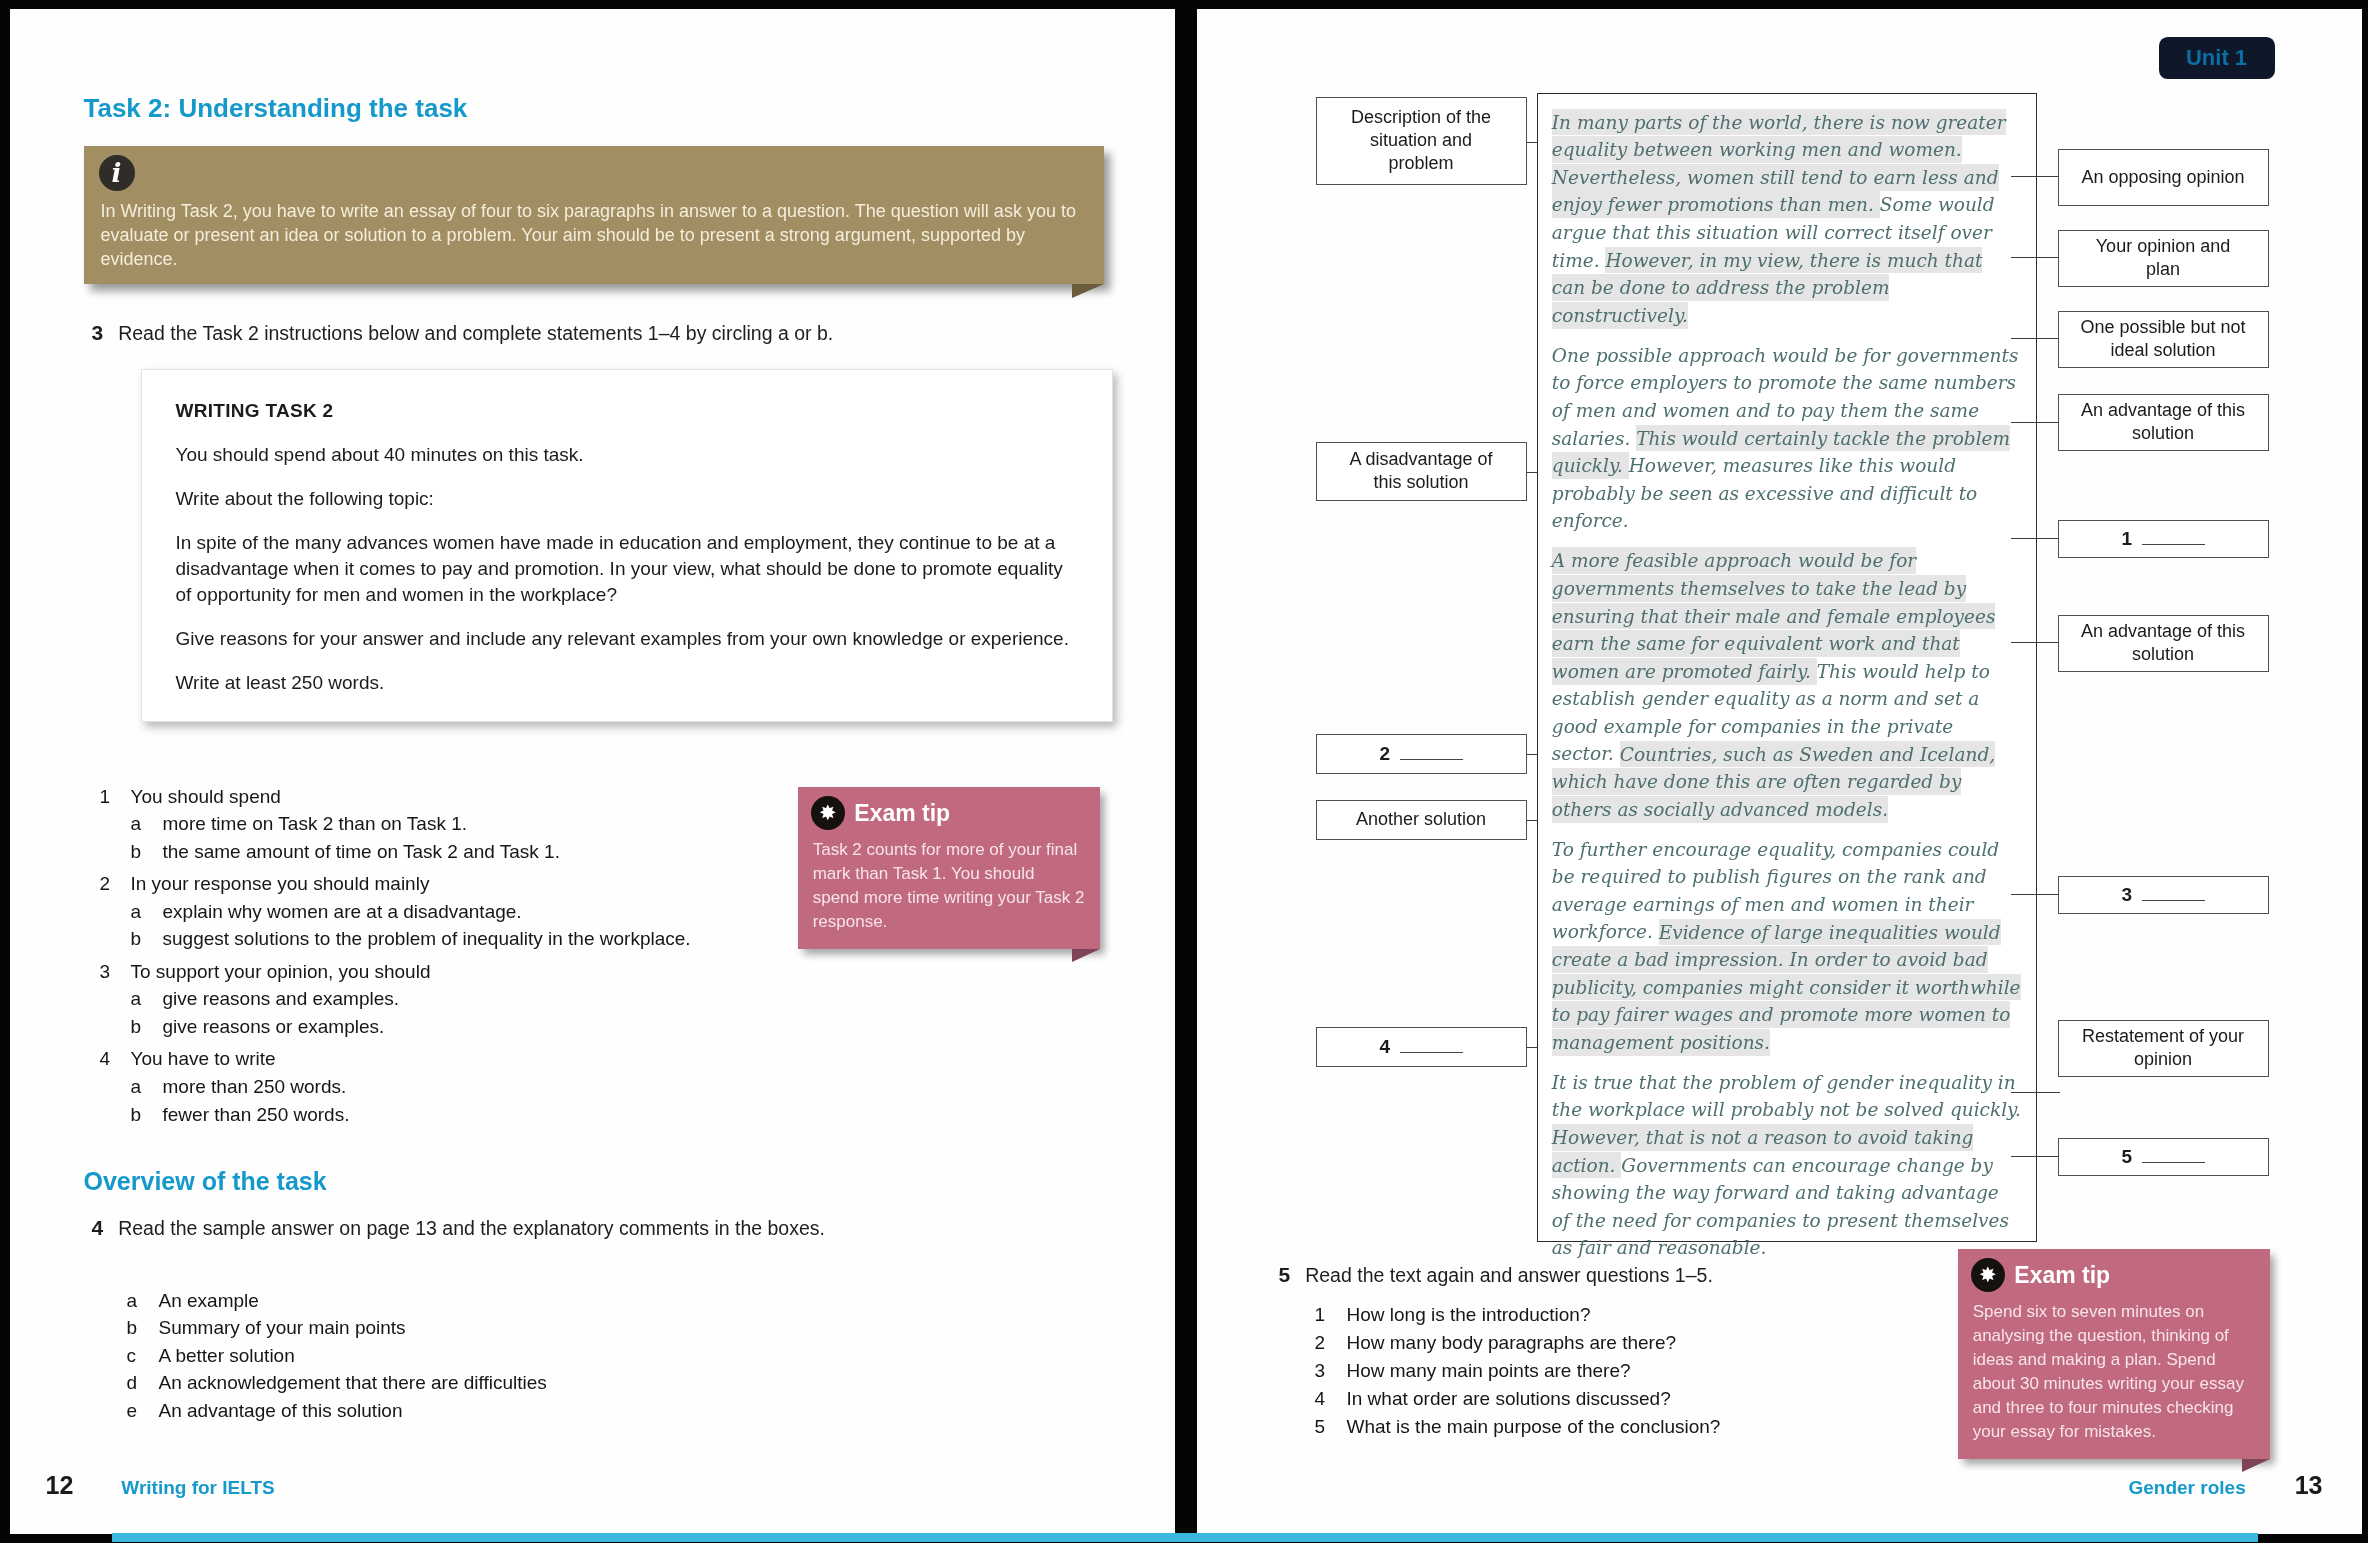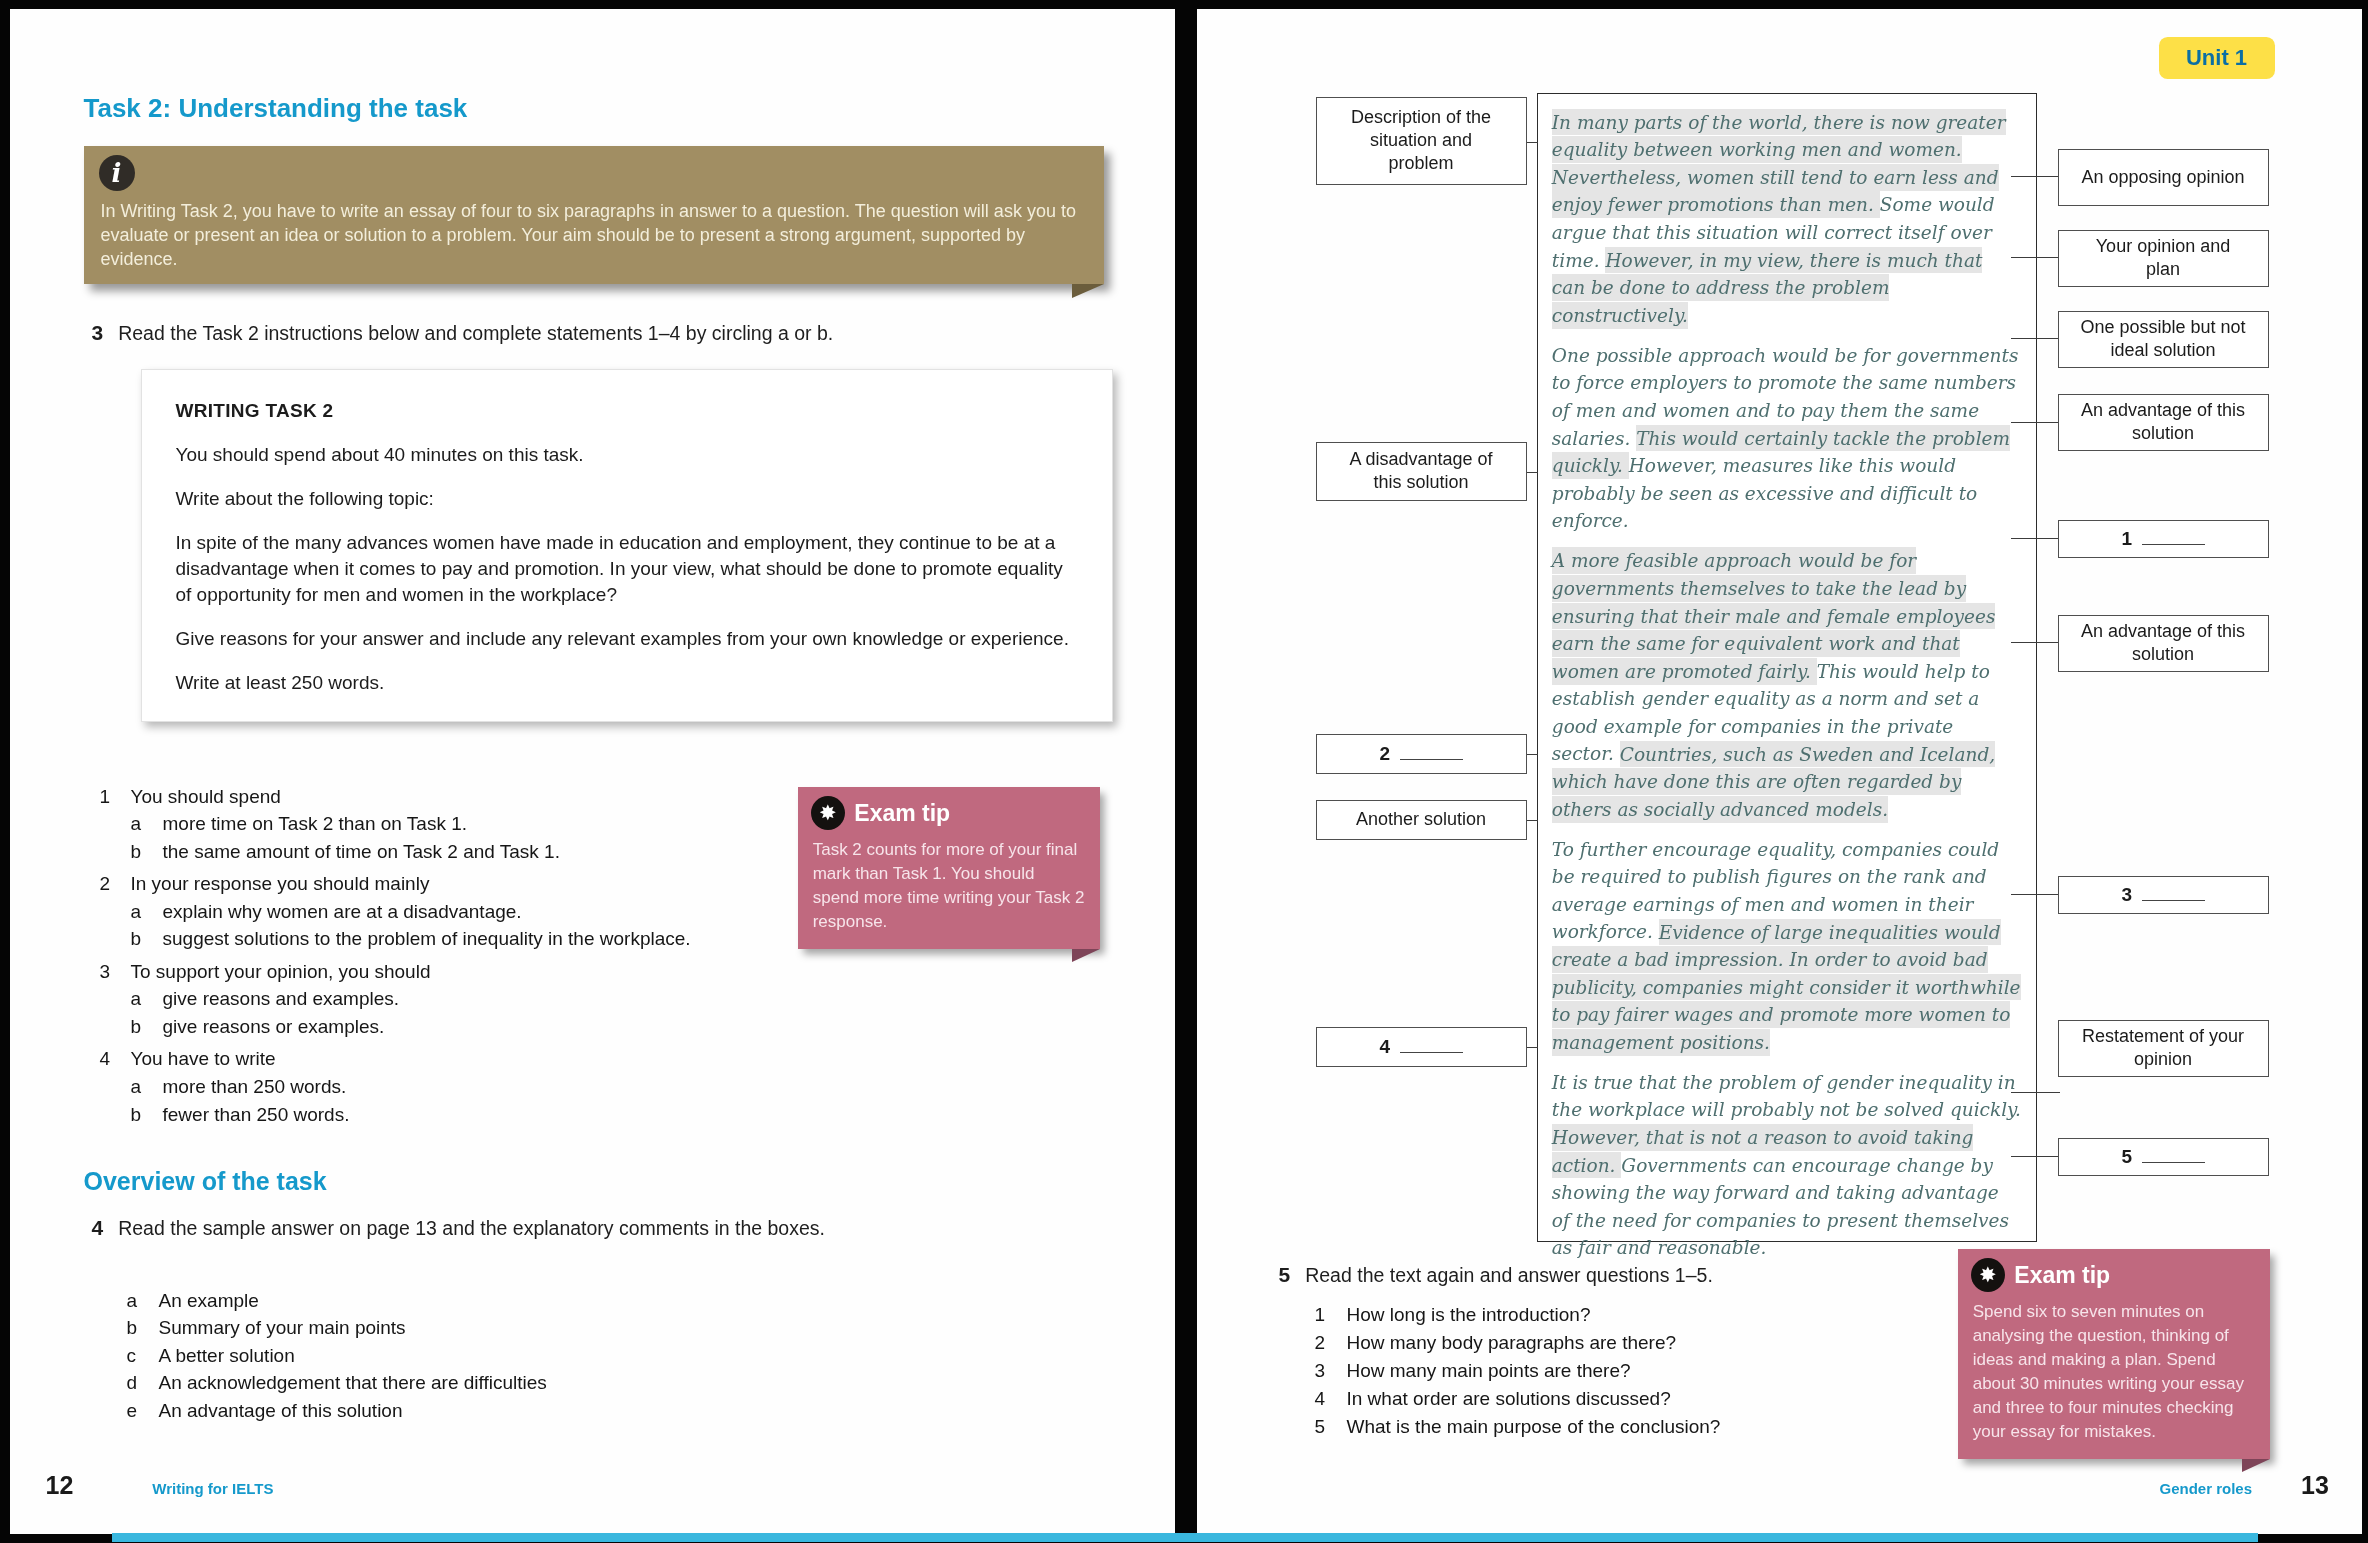--- a/index.html
+++ b/index.html
@@ -85,28 +85,28 @@
   }
   .tip-title { color:#fff; font-weight:bold; font-size:23px; }
   .tip-body { color:#f7e4ea; font-size:17px; line-height:24px; margin:7.6px 0 0 1.9px; }
 
   .comments { position:absolute; left:117px; top:1278px; }
   .comments .row { display:flex; font-size:19px; line-height:27.6px; color:#161616; }
   .comments .cl { width:32px; flex:0 0 auto; }
 
   .footer { position:absolute; display:flex; align-items:baseline; }
   .pageno { font-weight:bold; font-size:25px; color:#1a1a1a; }
-  .footer-title { font-weight:bold; font-size:15px; color:#1599cb;margin-left:31px; }
+  .footer-title { font-weight:bold; font-size:19px; color:#1599cb; }
   .footer-l { left:36px; top:1462px; gap:48px; }
   .footer-r { left:932px; top:1462px; gap:49px; }
 
   
   .unit-tab {
     position:absolute; left:962px; top:28.5px; width:116px; height:42px;
-    background:#fde047; color:#0b6fa4; font-weight:bold; font-size:22px;
+    background:#0f172a; color:#0b6fa4; font-weight:bold; font-size:22px;
     border-radius:8.6px; display:flex; align-items:center; justify-content:center;
   }
 
   .essay-box {
     position:absolute; left:340px; top:84px; width:500px; height:1149px;
     border:1.9px solid #2c2c2c; background:#fff;
     padding:15px 14.3px;
     font-family:"DejaVu Serif", serif; font-style:italic;
     font-size:18.5px; line-height:27.6px; color:#4e6f6f;
   }

